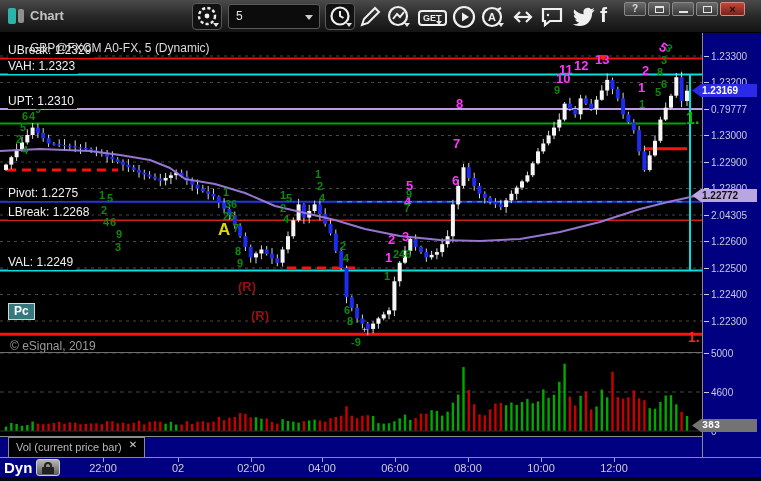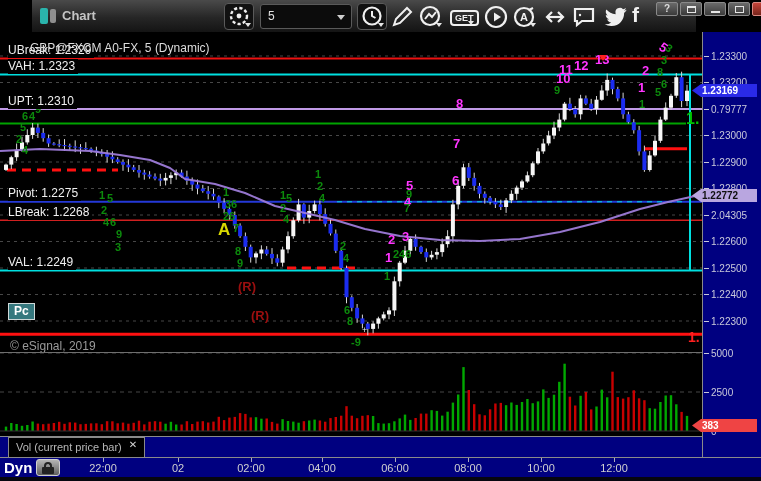--- a/index.html
+++ b/index.html
@@ -1,20 +1,20 @@
 <!DOCTYPE html>
 <html><head>
 <meta charset="utf-8">
 <style>
   html,body{margin:0;padding:0;background:#6e6e6e;}
   .window{position:relative;width:761px;height:481px;background:#000;overflow:hidden;
           font-family:"Liberation Sans","DejaVu Sans",sans-serif;-webkit-font-smoothing:antialiased;}
   
-  .toolbar{position:absolute;left:0;top:0;width:664px;height:32px;
-           background:linear-gradient(#4a4a4a,#262626 55%,#141414);border-bottom:1px solid #000;z-index:30;margin-left:32px;}
+  .toolbar{position:absolute;left:0;top:0;width:761px;height:32px;
+           background:linear-gradient(#4a4a4a,#262626 55%,#141414);border-bottom:1px solid #000;z-index:30;}
   .appbar1{position:absolute;left:8px;top:8px;width:8px;height:16px;background:#2ab4ac;border-radius:2px;}
   .appbar2{position:absolute;left:18px;top:9px;width:6px;height:14px;background:#8f8f8f;border-radius:2px;}
   .app-title{position:absolute;left:30px;top:8px;font-size:13px;font-weight:bold;color:#c4c4c4;}
   .combo{position:absolute;top:4px;height:25px;background:#0c0c0c;border:1px solid #5a5a5a;border-radius:3px;
          box-sizing:border-box;color:#e2e2e2;font-size:12px;line-height:23px;padding-left:7px;cursor:default;}
   .combo .caret{position:absolute;right:6px;top:10px;width:0;height:0;border-left:4px solid transparent;
          border-right:4px solid transparent;border-top:5px solid #cfcfcf;}
   .tbtn{position:absolute;top:3px;height:27px;background:#111;border:1px solid #5a5a5a;border-radius:4px;
         box-sizing:border-box;}
   .ibtn{position:absolute;top:5px;width:26px;height:24px;}
@@ -711,28 +711,28 @@
         <div class="axis-label" style="top: 204px;">1.22600</div>
         <div class="axis-tick" style="top: 236px;"></div>
         <div class="axis-label" style="top: 231px;">1.22500</div>
         <div class="axis-tick" style="top: 262px;"></div>
         <div class="axis-label" style="top: 257px;">1.22400</div>
         <div class="axis-tick" style="top: 289px;"></div>
         <div class="axis-label" style="top: 284px;">1.22300</div>
         <div class="axis-tick" style="top: 321px;"></div>
         <div class="axis-label" style="top: 316px;">5000</div>
         <div class="axis-tick" style="top: 360px;"></div>
-        <div class="axis-label" style="top: 355px;">2500</div>
+        <div class="axis-label" style="top: 355px;">4600</div>
         <div class="axis-tick" style="top: 399px;"></div>
         <div class="axis-label" style="top: 394px;">0</div>
       </div>
 
     <div class="badge" id="priceBadge" style="background: rgb(42, 42, 232); color: rgb(255, 255, 255); top: 52px;">1.23169</div>
     <div class="badge" id="maBadge" style="background: rgb(185, 166, 224); color: rgb(16, 16, 16); top: 157px;">1.22772</div>
-    <div class="badge" id="volBadge" style="background: #ef4444; color: rgb(255, 255, 255); top: 387px;">383</div>
+    <div class="badge" id="volBadge" style="background: #737373; color: rgb(255, 255, 255); top: 387px; font-family: Liberation Mono, monospace;">383</div>
   </div>
 
   <div class="bottom-bar" id="bottomBar">
     <span class="dyn-label">Dyn</span>
     <span class="lock-btn">
       <span class="lock-shackle"></span>
       <span class="lock-body"></span>
     </span>
   <div class="time-tick" style="left: 103px;"></div>
       <div class="time-label" style="left: 81px;">22:00</div>

